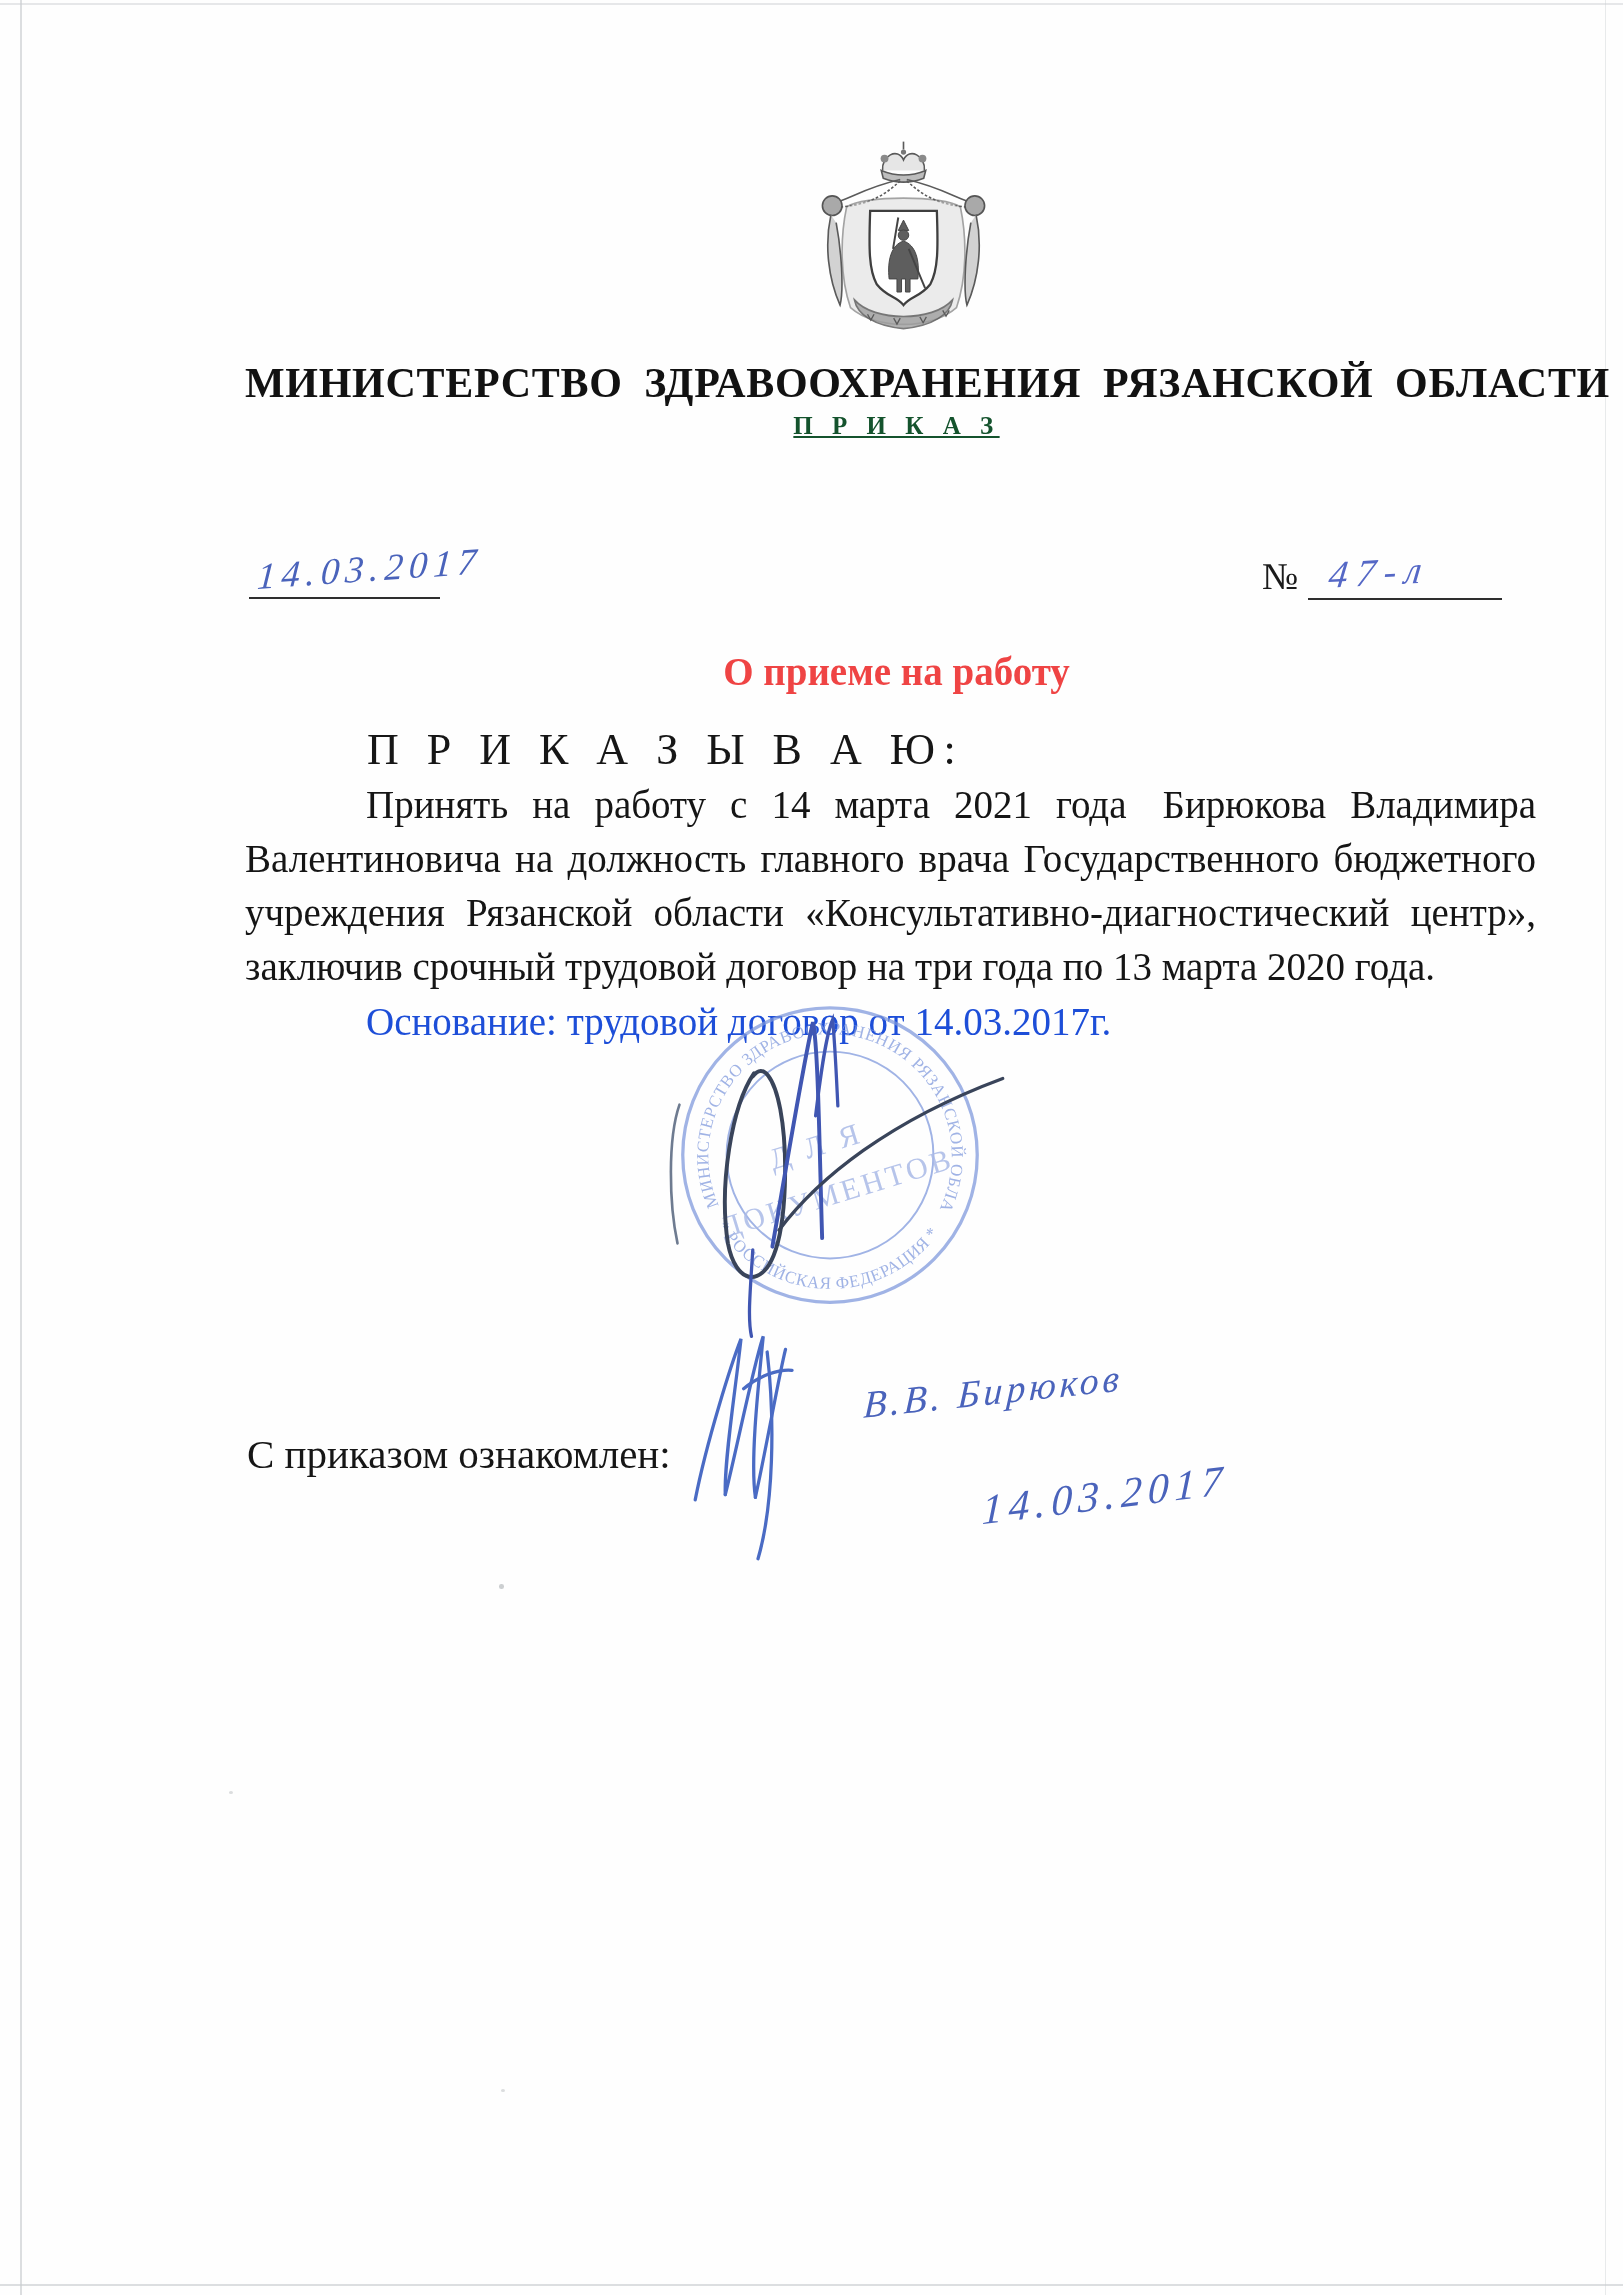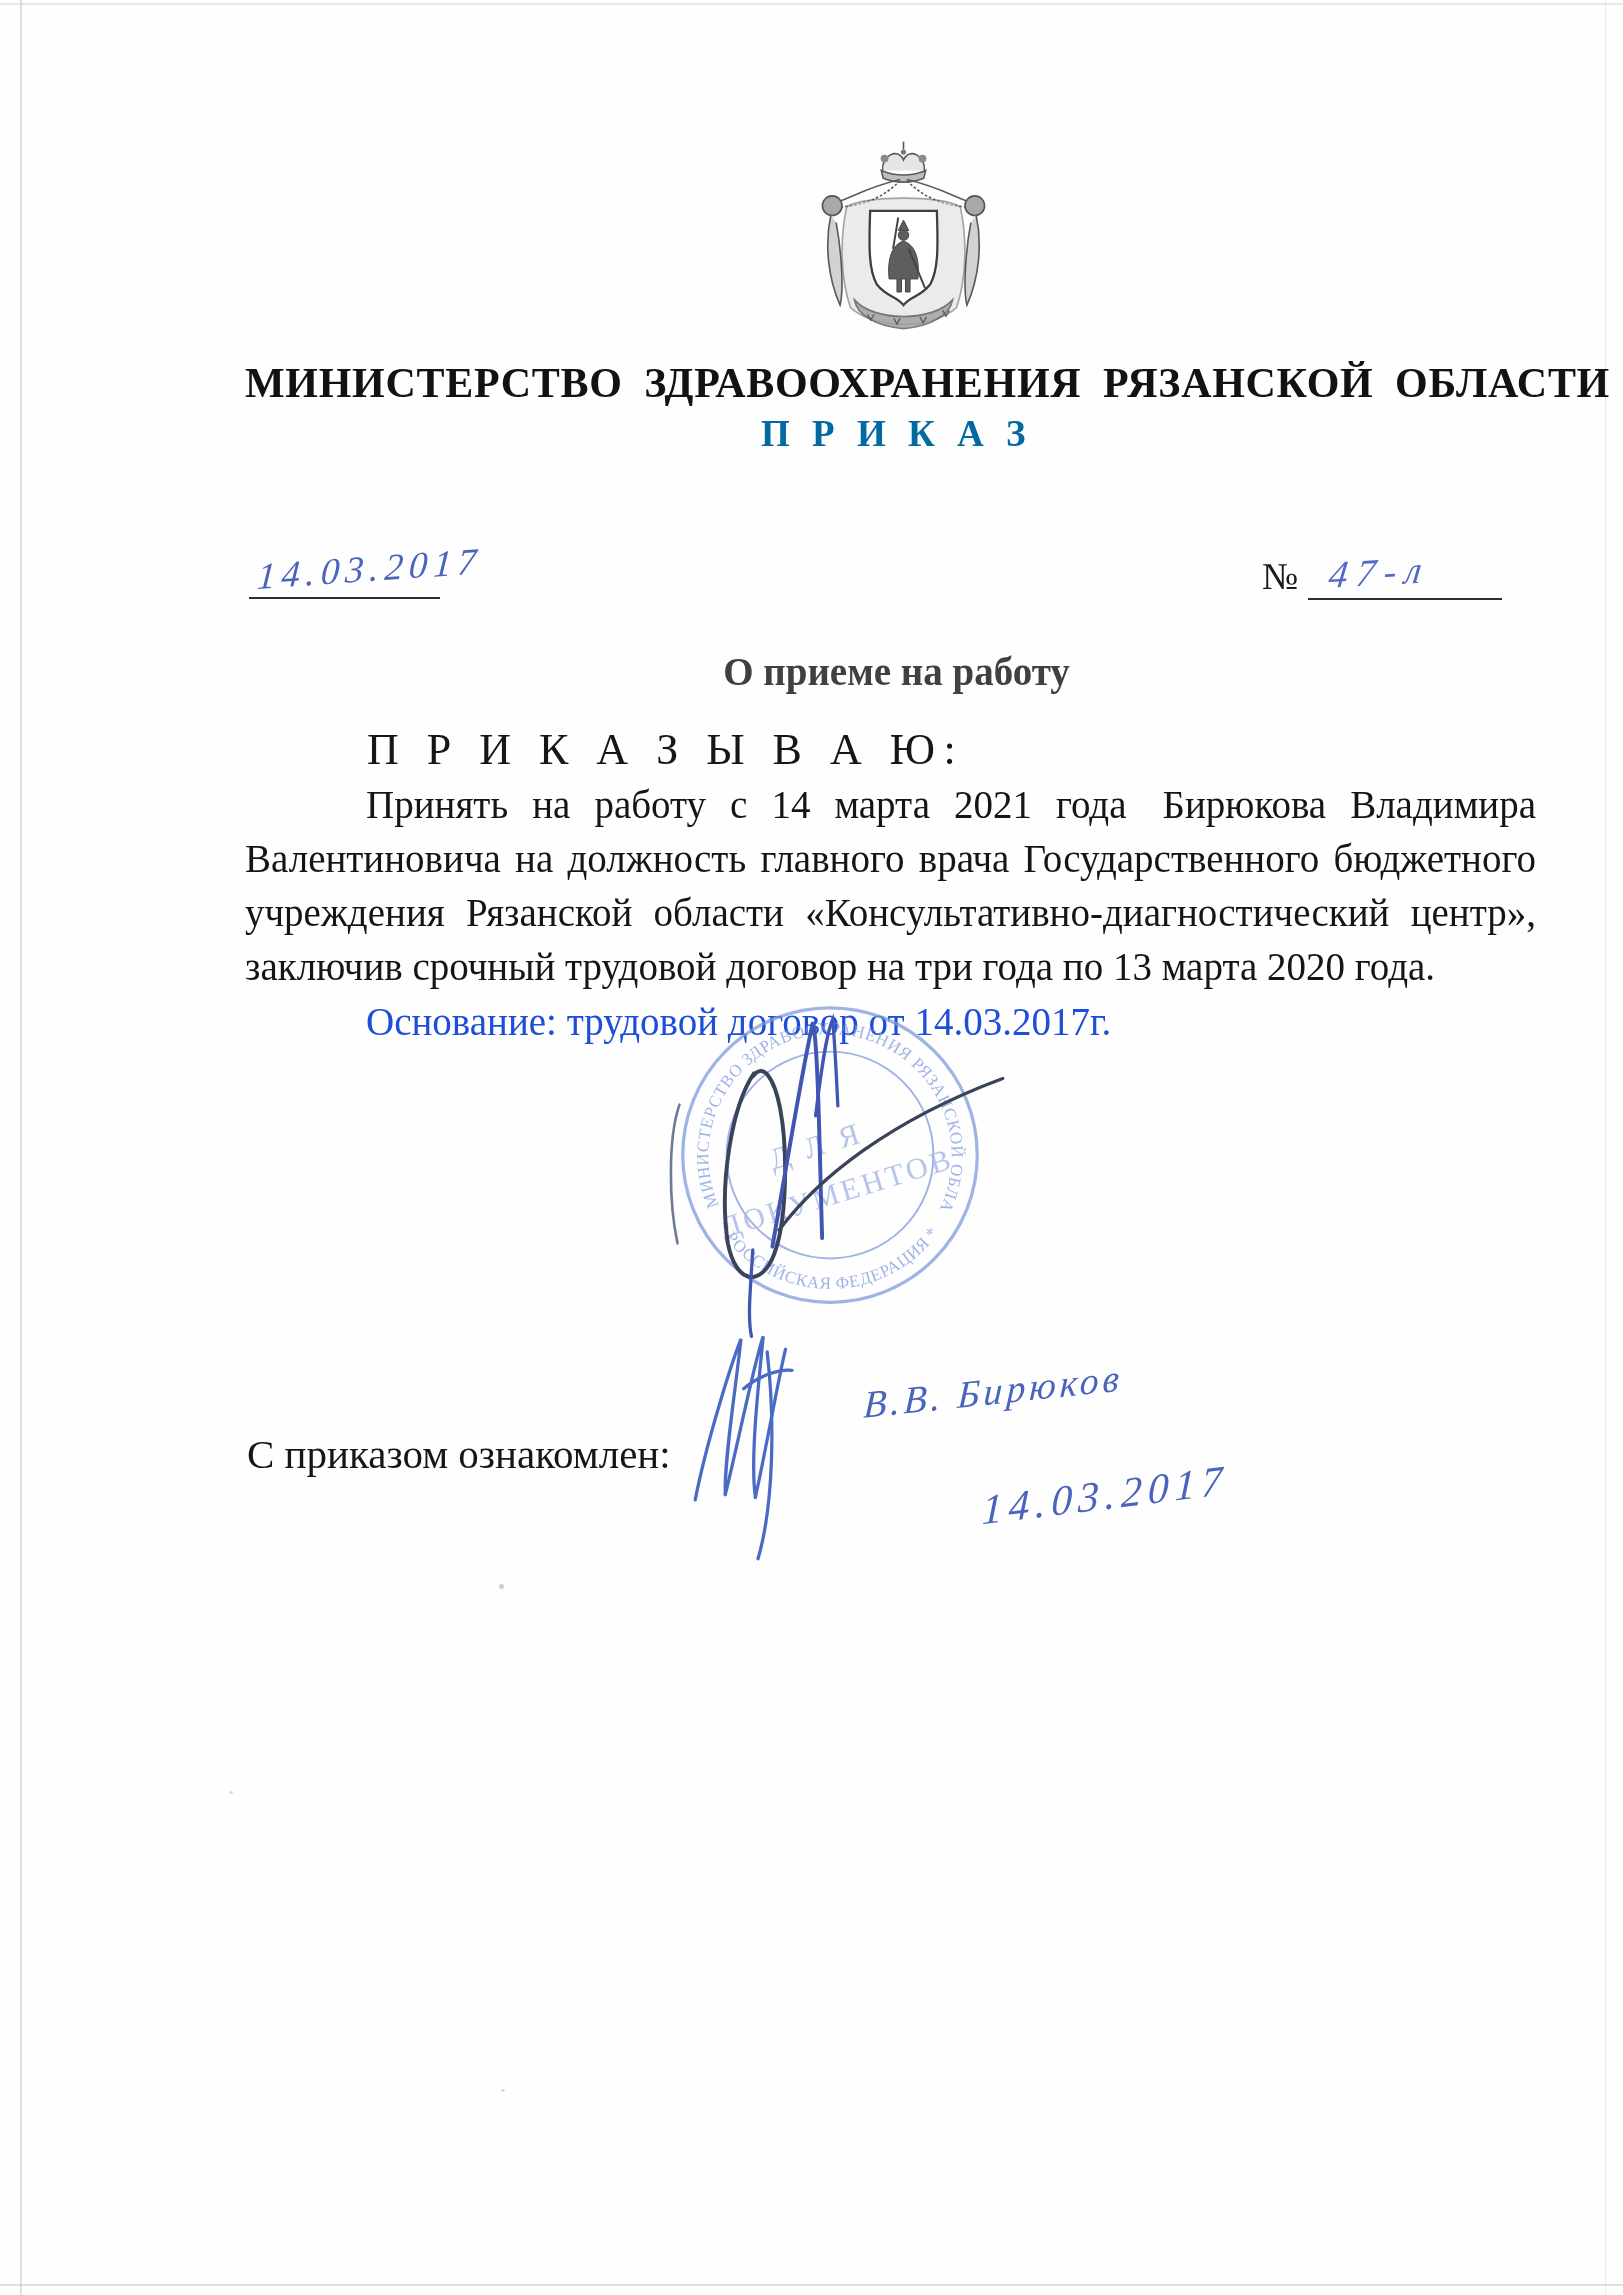--- a/index.html
+++ b/index.html
@@ -13,22 +13,22 @@
   }
   
   .edge{position:absolute;background:#c9cdd0;opacity:.65;}
   .edge.left{left:19.6px;top:0;width:2px;height:2295px;}
   .edge.top{left:0;top:3.3px;width:1624px;height:1.3px;opacity:.45;}
   .edge.bottom{left:0;top:2284px;width:1624px;height:2px;}
   .edge.right{left:1605px;top:0;width:1.3px;height:2295px;opacity:.4;}
 
   .center-col{position:absolute;left:245px;width:1303px;text-align:center;}
   .ministry-title{top:359px;font-size:42px;font-weight:bold;letter-spacing:0.7px;word-spacing:10.5px;white-space:nowrap;color:#121212;}
-  .order-heading{top:412px;font-size:37px;font-weight:bold;letter-spacing:6.5px;color:#0369a1;}
-  .subject{top:649px;font-size:39px;font-weight:bold;color:#404040;}
+  .order-heading{top:412px;font-size:25px;font-weight:bold;letter-spacing:6.5px;color:#14532d;text-decoration:underline;}
+  .subject{top:649px;font-size:39px;font-weight:bold;color:#ef4444;}
 
   .hand{color:#4a63bb;font-style:italic;position:absolute;white-space:nowrap;}
   .hand-date-top{left:257px;top:547px;font-size:37px;letter-spacing:5.9px;transform:rotate(-4deg) skewX(-8deg);}
   .number-label{position:absolute;left:1262px;top:554px;font-size:38px;color:#1b1b1b;}
   .hand-number{left:1329px;top:550px;font-size:38px;letter-spacing:8.5px;transform:rotate(-3deg) skewX(-10deg);color:#5568c6;}
   .uline{position:absolute;height:2px;background:#2e2e2e;}
   .uline.date{left:249px;top:597px;width:191px;}
   .uline.number{left:1308px;top:598px;width:194px;}
 
   .directive{position:absolute;left:367px;top:724px;font-size:44px;letter-spacing:8.5px;color:#161616;}

